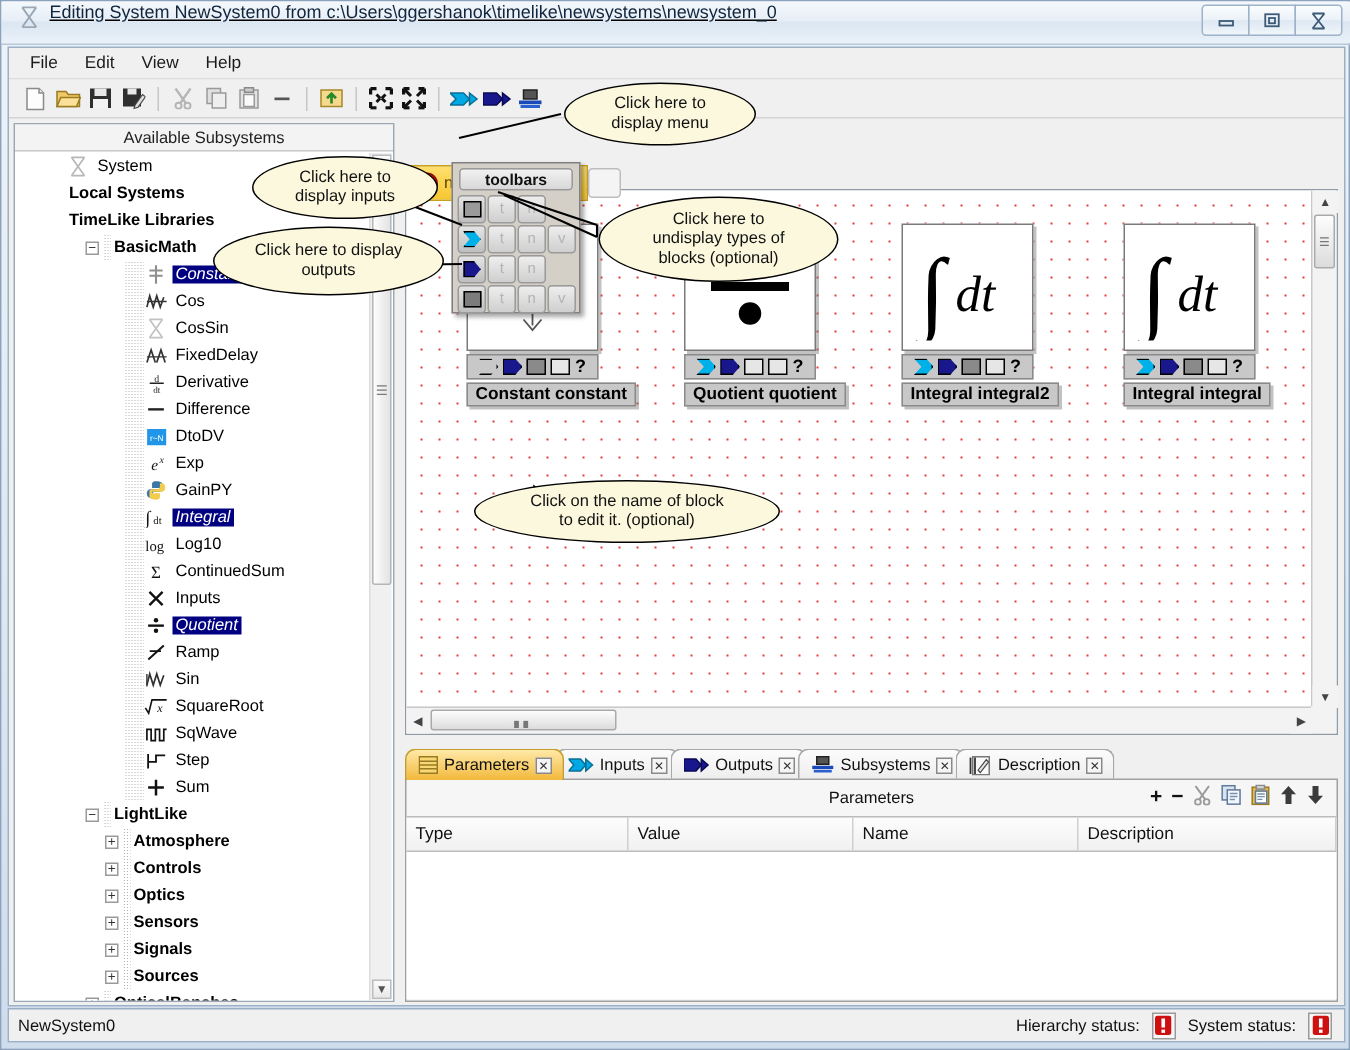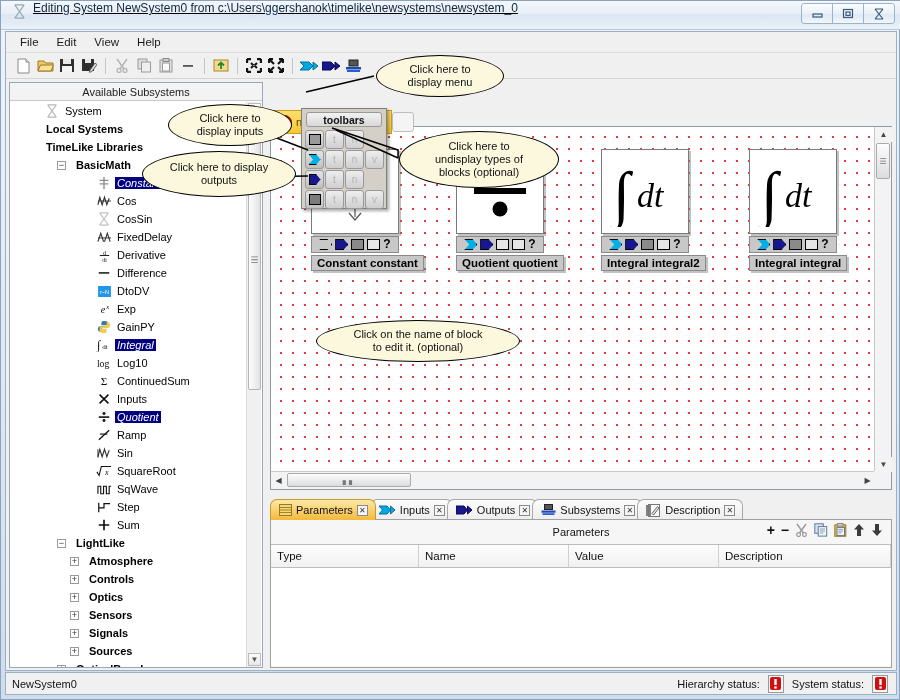--- a/index.html
+++ b/index.html
@@ -954,24 +954,24 @@
                   <path d="M6 13 L11 7.5 H8 V1 H4 V7.5 H1 Z" fill="#3b3b3b"></path>
                 </svg>
             </span>
           </div>
         </div>
         <div class="grid-head" id="gridhead">
             <div class="gh" style="width: 148px;">
               <span>Type</span>
             </div>
             <div class="gh" style="width: 150px;">
+              <span>Value</span>
+            </div>
+            <div class="gh" style="width: 150px;">
               <span>Name</span>
-            </div>
-            <div class="gh" style="width: 150px;">
-              <span>Value</span>
             </div>
             <div class="gh" style="width: 172px;">
               <span>Description</span>
             </div>
           </div>
         <div class="grid-body"></div>
       </div>
     </div>
   </div>
 

